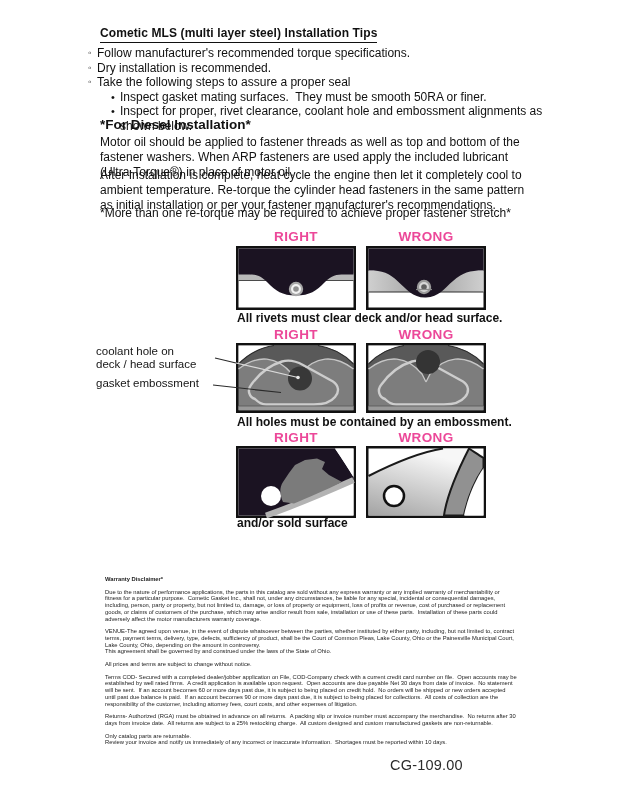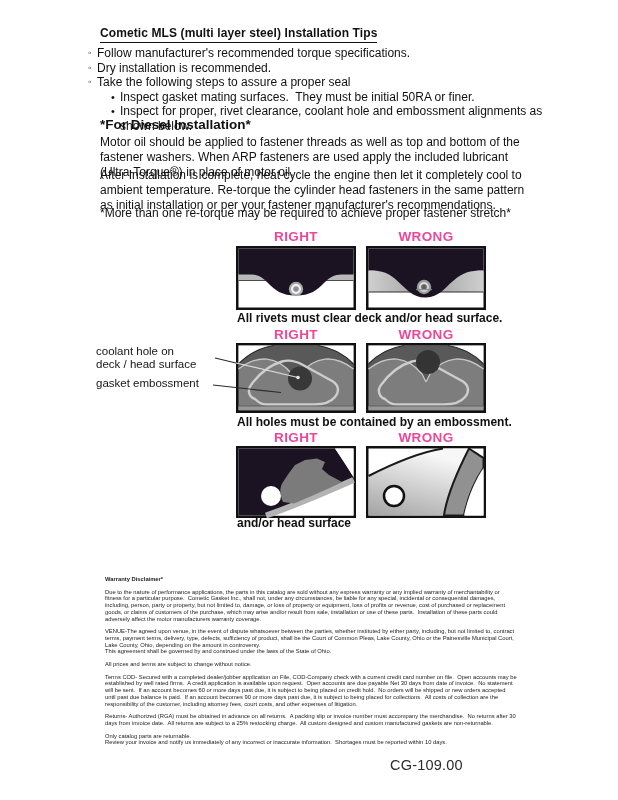--- a/index.html
+++ b/index.html
@@ -45,21 +45,21 @@
     <div class="b-row">
       <span class="b-marker">◦</span>
       <span class="b-text">Dry installation is recommended.</span>
     </div>
     <div class="b-row">
       <span class="b-marker">◦</span>
       <span class="b-text">Take the following steps to assure a proper seal</span>
     </div>
     <div class="b-row indent">
       <span class="b-marker dot">•</span>
-      <span class="b-text">Inspect gasket mating surfaces.  They must be initial 50RA or finer.</span>
+      <span class="b-text">Inspect gasket mating surfaces.  They must be smooth 50RA or finer.</span>
     </div>
     <div class="b-row indent">
       <span class="b-marker dot">•</span>
       <span class="b-text">Inspect for proper, rivet clearance, coolant hole and embossment alignments as shown below.</span>
     </div>
   </div>
 
   <div class="abs diesel-heading">*For Diesel Installation*</div>
   <div class="abs body-para" style="top:135px">Motor oil should be applied to fastener threads as well as top and bottom of the fastener washers. When ARP fasteners are used apply the included lubricant (Ultra-Torque®) in place of motor oil.</div>
   <div class="abs body-para" style="top:168px">After Installation is complete, heat cycle the engine then let it completely cool to ambient temperature. Re-torque the cylinder head fasteners in the same pattern as initial installation or per your fastener manufacturer's recommendations.</div>
@@ -157,21 +157,21 @@
     </defs>
     <rect x="1.25" y="1.25" width="117.5" height="69.5" fill="#ffffff" stroke="#111" stroke-width="2.5"></rect>
     <path d="M2.5,30 C30,16 55,6 77,2.5 L103,2.5 C91,26 81,48 78,69.5 L2.5,69.5 Z" fill="url(#gw)"></path>
     <path d="M2.5,30 C30,16 55,6 77,2.5" fill="none" stroke="#1a1a1a" stroke-width="2"></path>
     <path d="M103,2.5 C91,26 81,48 78,69.5 L98,69.5 C102,50 110,33 117.5,22 L117.5,12 C112.5,8.5 107.5,5.5 103,2.5 Z" fill="#919191" stroke="#1a1a1a" stroke-width="2"></path>
     <path d="M98,69.5 C102,50 110,33 117.5,22 L117.5,69.5 Z" fill="#ffffff"></path>
     <circle cx="28" cy="50" r="10" fill="#ffffff" stroke="#111" stroke-width="2.5"></circle>
   </svg>
 
   <div class="abs fig-caption" style="left:237px;top:517px;width:260px">
-    <div>and/or head surface</div>
+    <div>and/or sold surface</div>
   </div>
 
   <svg class="abs overlay" style="left:0;top:0" width="618" height="800" viewBox="0 0 618 800">
     <line x1="215" y1="358" x2="236" y2="363" stroke="#2a2a2a" stroke-width="1.2"></line>
     <line x1="236" y1="363" x2="298" y2="377.5" stroke="#dadada" stroke-width="1.2"></line>
     <circle cx="298" cy="377.5" r="1.8" fill="#e8e8e8"></circle>
     <line x1="213" y1="385" x2="281" y2="392.5" stroke="#2a2a2a" stroke-width="1.2"></line>
   </svg>
 
   <div class="abs legal">

